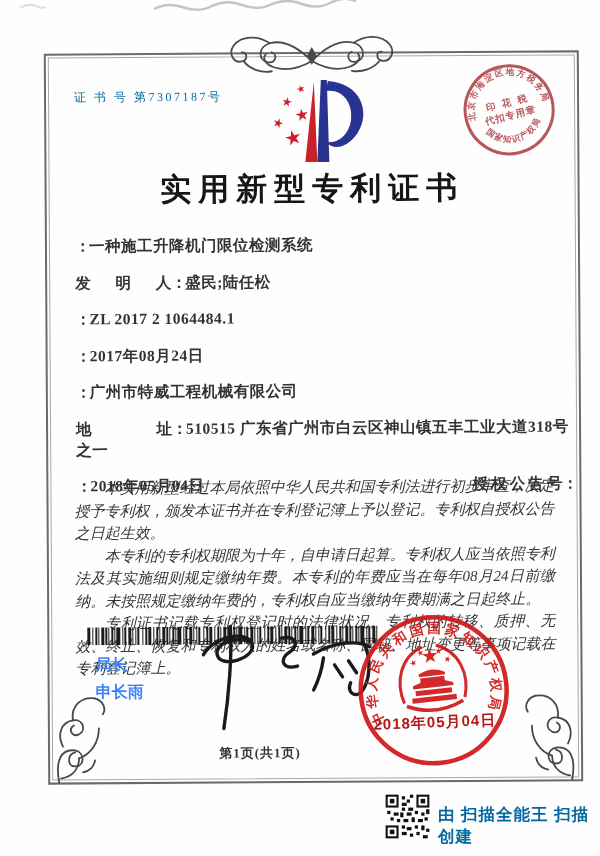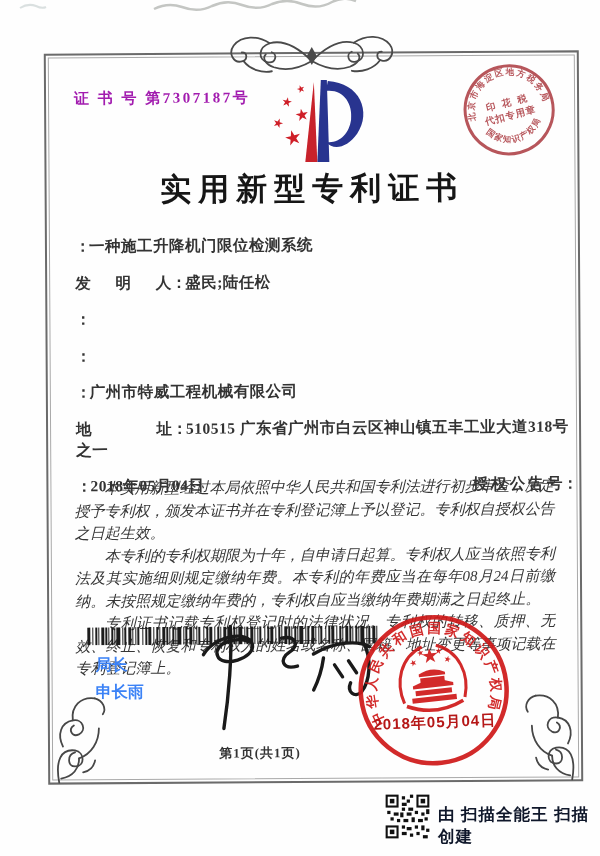--- a/index.html
+++ b/index.html
@@ -16,21 +16,21 @@
     transform:rotate(-0.35deg);
     background:transparent;
   }
   .frame-inner{
     position:absolute;left:2px;top:2px;right:2px;bottom:2px;
     border:1px solid #a9a9a9;
   }
   
   .cert-no{
     position:absolute;left:28px;top:34px;
-    font-size:15px;letter-spacing:2.5px;color:#a21caf;font-weight:700;
+    font-size:12px;letter-spacing:2.5px;color:#0369a1;font-weight:400;
     font-family:"Liberation Serif",serif;
   }
   .logo{
     position:absolute;left:50%;top:22px;transform:translateX(-46%);
     width:122px;height:92px;
   }
   .title{
     position:absolute;left:0;top:114px;width:100%;
     text-align:center;font-size:31px;font-weight:bold;color:#161616;
     letter-spacing:7px;
@@ -81,21 +81,21 @@
   
   .ornament-top{position:absolute;left:50%;top:-27px;transform:translateX(-50%);width:196px;height:56px;}
   .corner-bl{position:absolute;left:1px;bottom:-6px;width:62px;height:100px;}
   .corner-br{position:absolute;right:1px;bottom:-6px;width:62px;height:100px;transform:scaleX(-1);}
   
   .tax-stamp{position:absolute;left:408px;top:2px;width:110px;height:110px;transform:rotate(-14deg);opacity:.92;}
   
   .qr{position:absolute;left:384px;top:793px;width:47px;height:47px;}
   .scan-credit{
     position:absolute;left:438px;top:804px;
-    font-size:16.5px;font-weight:600;color:#0f172a;letter-spacing:1px;
+    font-size:16.5px;font-weight:600;color:#0369a1;letter-spacing:1px;
     font-family:"Liberation Sans","DejaVu Sans",sans-serif;
   }
   .artifact-top{position:absolute;left:150px;top:0;width:210px;height:14px;opacity:.5;}
   .artifact-corner{position:absolute;left:18px;top:2px;width:30px;height:10px;opacity:.35;}
   svg text{font-family:"Liberation Sans","DejaVu Sans",sans-serif;}
 </style>
 </head>
 <body>
 
 <svg class="artifact-top" viewBox="0 0 210 14">
@@ -193,23 +193,25 @@
         <span class="fcolon">：</span>
       <span class="fvalue">一种施工升降机门限位检测系统</span>
     </div>
     <div class="frow flexed">
       <span class="flabel">发明人</span>
         <span class="fcolon">：</span>
       <span class="fvalue">盛民;陆任松</span>
     </div>
     <div class="frow flexed">
         <span class="fcolon">：</span>
-    </div>
-    <div class="frow flexed">
-        <span class="fcolon">：</span>
+      <span class="fvalue">ZL 2017 2 1064484.1</span>
+    </div>
+    <div class="frow flexed">
+        <span class="fcolon">：</span>
+      <span class="fvalue">2017年08月24日</span>
     </div>
     <div class="frow flexed">
         <span class="fcolon">：</span>
       <span class="fvalue">广州市特威工程机械有限公司</span>
     </div>
     <div class="frow">
       <span class="flabel">地址</span><span class="fcolon">：</span><span class="fvalue">510515 广东省广州市白云区神山镇五丰工业大道318号之一</span>
     </div>
     <div class="frow grant">
       <span class="grant-left">

